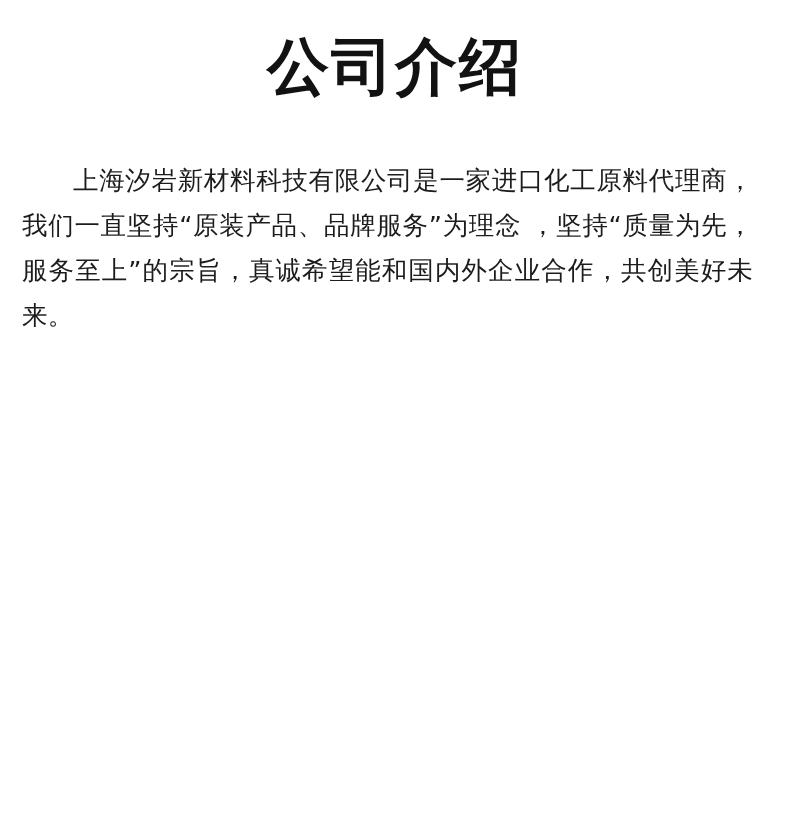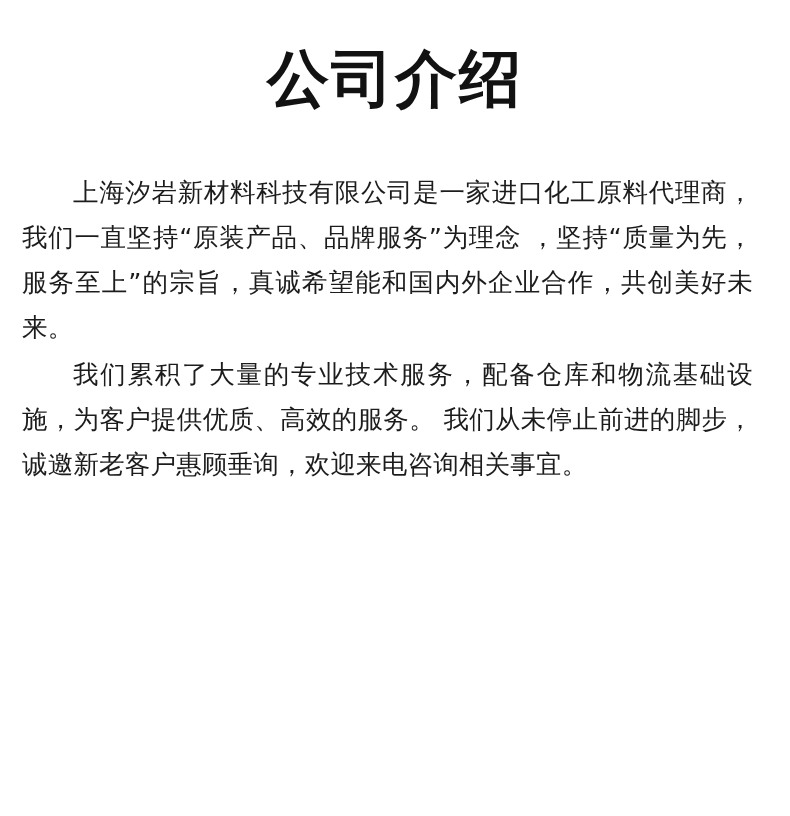--- a/index.html
+++ b/index.html
@@ -11,21 +11,21 @@
     width: 790px;
     height: 816px;
     font-family: "Liberation Sans", "DejaVu Sans", sans-serif;
     color: #1a1a1a;
     overflow: hidden;
   }
   .page {
     width: 790px;
     height: 816px;
     box-sizing: border-box;
-    padding: 12px 22px;
+    padding: 0 22px;
     background: #ffffff;
   }
   .doc-title {
     text-align: center;
     font-size: 62px;
     font-weight: 700;
     letter-spacing: 2px;
     color: #121212;
     margin: 0;
     padding-top: 28px;
@@ -50,16 +50,15 @@
 </style>
 </head>
 <body>
 
 <div class="page">
 
   <h1 class="doc-title">公司介绍</h1>
 
   <div class="body-copy">
     <p class="para">上海汐岩新材料科技有限公司是一家进口化工原料代理商，我们一直坚持“原装产品、品牌服务”为理念 ，坚持“质量为先，服务至上”的宗旨，真诚希望能和国内外企业合作，共创美好未来。</p>
-    <p class="para">我们累积了大量的专业技术服务，配备仓库和物流基础设施，为客户提供优质、高效的服务。 我们从未停止前进的脚步，诚邀新老客户惠顾垂询，欢迎来电咨询相关事宜。</p>
   </div>
 
 </div>
 
 </body></html>

